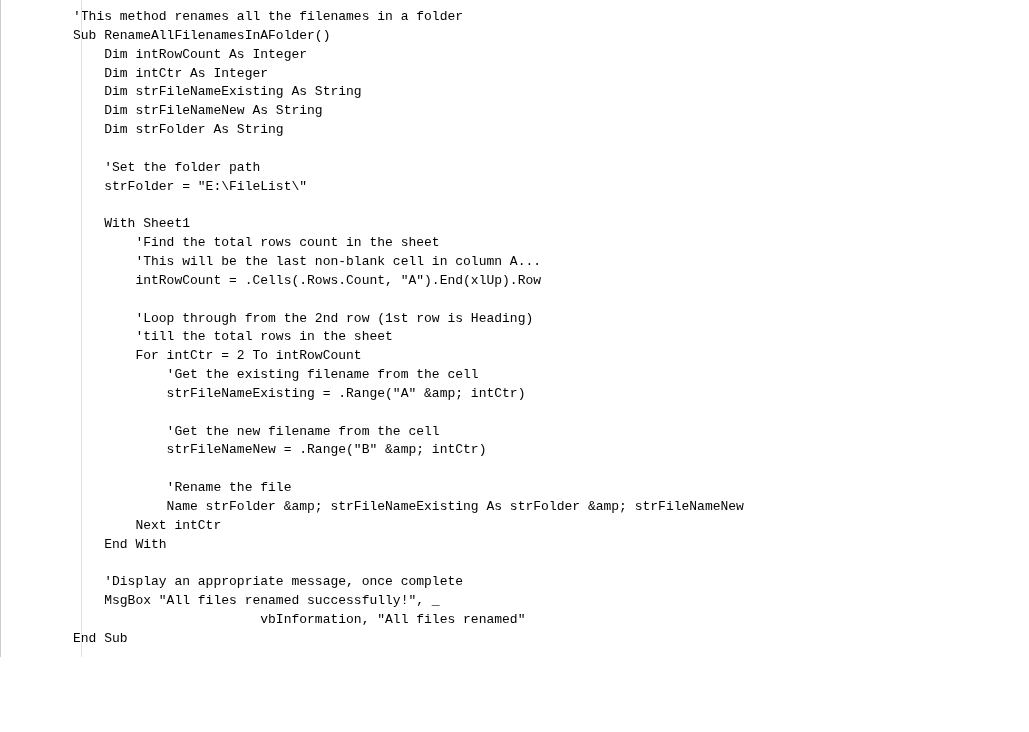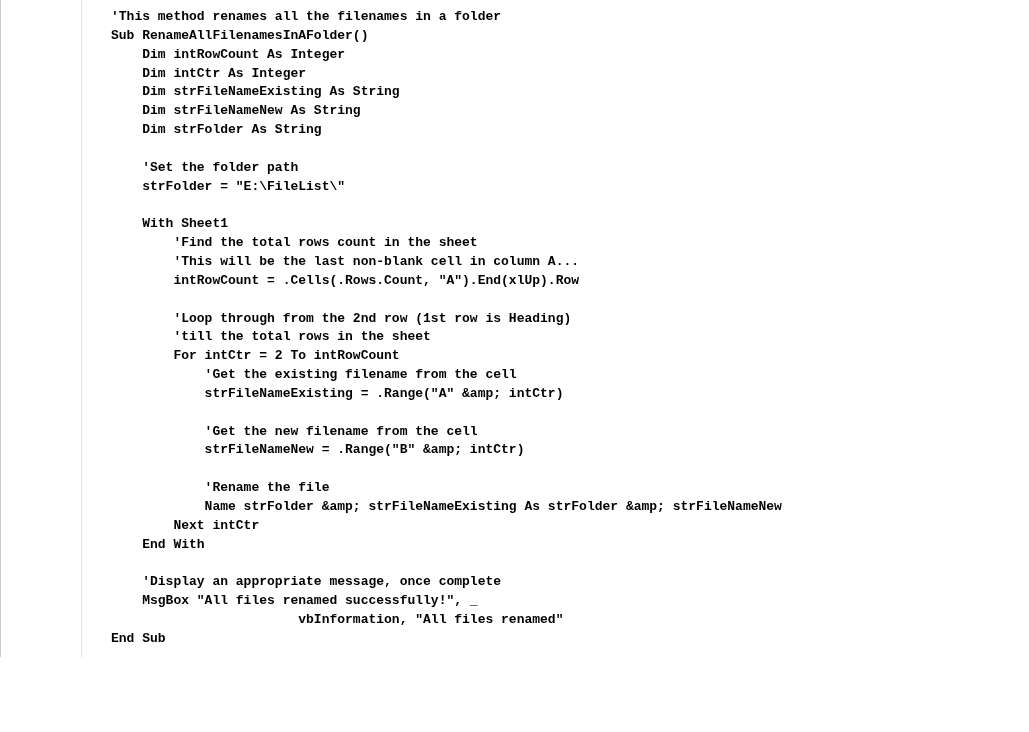--- a/index.html
+++ b/index.html
@@ -23,22 +23,21 @@
       position: absolute;
       left: 80px;
       top: 0;
       bottom: 0;
       width: 1px;
       background: #e0e0e0;
     }
     pre {
       font-family: inherit;
       white-space: pre;
-      padding-left: 110px;
-      font-weight: bold;
+      padding-left: 72px;
     }
     .code-line {
       display: block;
     }
   </style>
 </head>
 <body>
 
 <pre id="code-container"><span class="code-line">'This method renames all the filenames in a folder</span><span class="code-line">Sub RenameAllFilenamesInAFolder()</span><span class="code-line">    Dim intRowCount As Integer</span><span class="code-line">    Dim intCtr As Integer</span><span class="code-line">    Dim strFileNameExisting As String</span><span class="code-line">    Dim strFileNameNew As String</span><span class="code-line">    Dim strFolder As String</span><span class="code-line">&nbsp;</span><span class="code-line">    'Set the folder path</span><span class="code-line">    strFolder = "E:\FileList\"</span><span class="code-line">&nbsp;</span><span class="code-line">    With Sheet1</span><span class="code-line">        'Find the total rows count in the sheet</span><span class="code-line">        'This will be the last non-blank cell in column A...</span><span class="code-line">        intRowCount = .Cells(.Rows.Count, "A").End(xlUp).Row</span><span class="code-line">&nbsp;</span><span class="code-line">        'Loop through from the 2nd row (1st row is Heading)</span><span class="code-line">        'till the total rows in the sheet</span><span class="code-line">        For intCtr = 2 To intRowCount</span><span class="code-line">            'Get the existing filename from the cell</span><span class="code-line">            strFileNameExisting = .Range("A" &amp;amp; intCtr)</span><span class="code-line">&nbsp;</span><span class="code-line">            'Get the new filename from the cell</span><span class="code-line">            strFileNameNew = .Range("B" &amp;amp; intCtr)</span><span class="code-line">&nbsp;</span><span class="code-line">            'Rename the file</span><span class="code-line">            Name strFolder &amp;amp; strFileNameExisting As strFolder &amp;amp; strFileNameNew</span><span class="code-line">        Next intCtr</span><span class="code-line">    End With</span><span class="code-line">&nbsp;</span><span class="code-line">    'Display an appropriate message, once complete</span><span class="code-line">    MsgBox "All files renamed successfully!", _</span><span class="code-line">                        vbInformation, "All files renamed"</span><span class="code-line">End Sub</span></pre>
 

